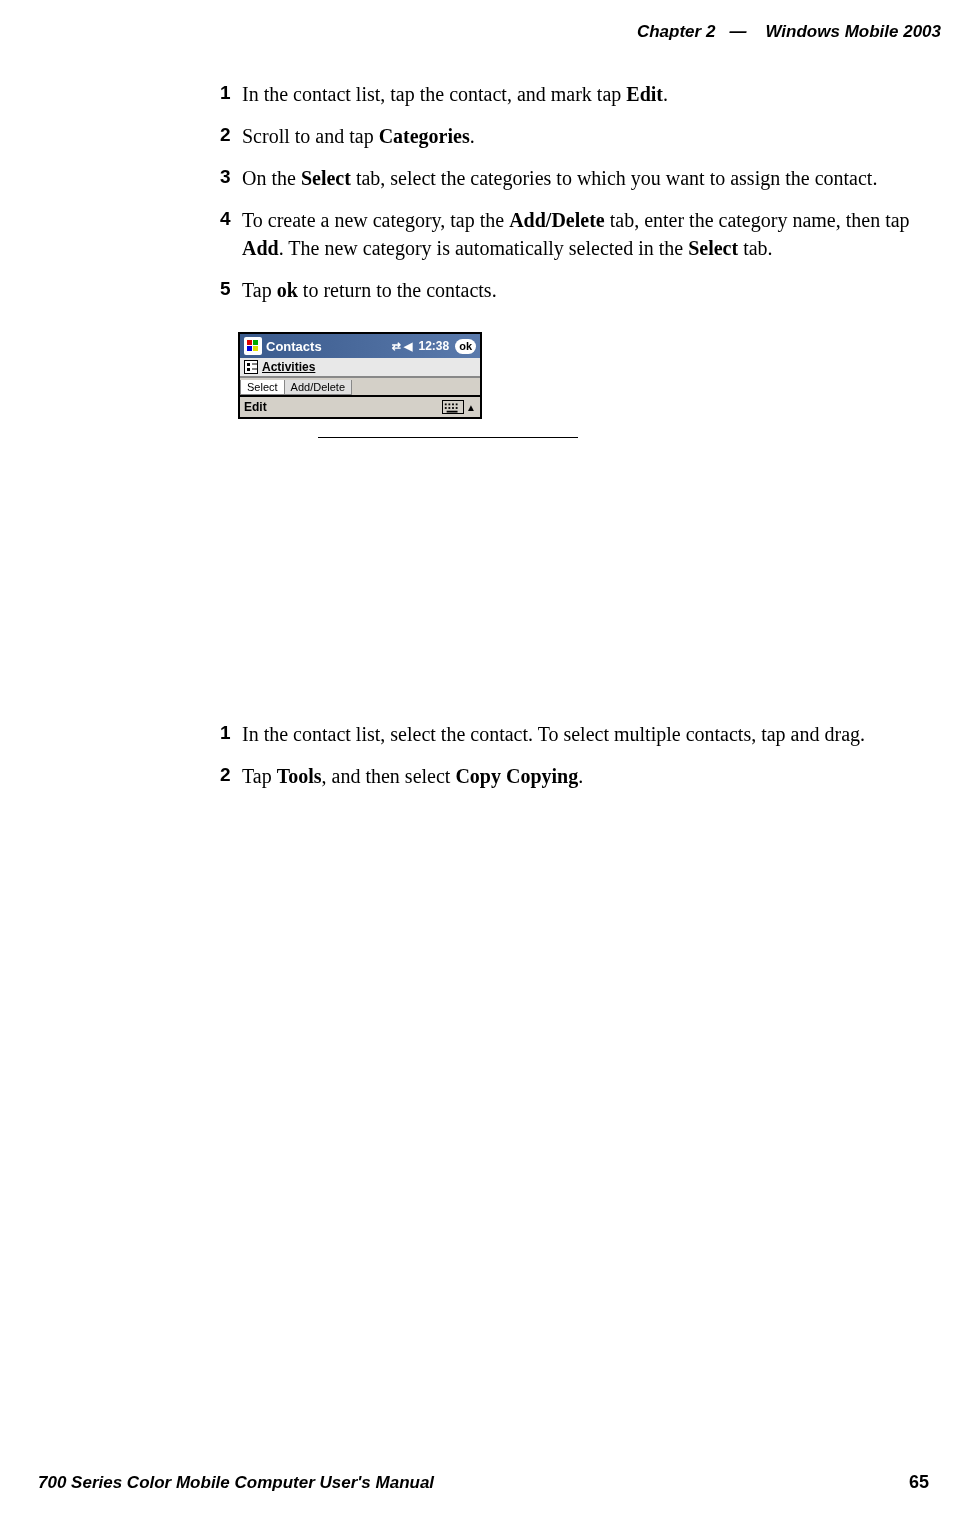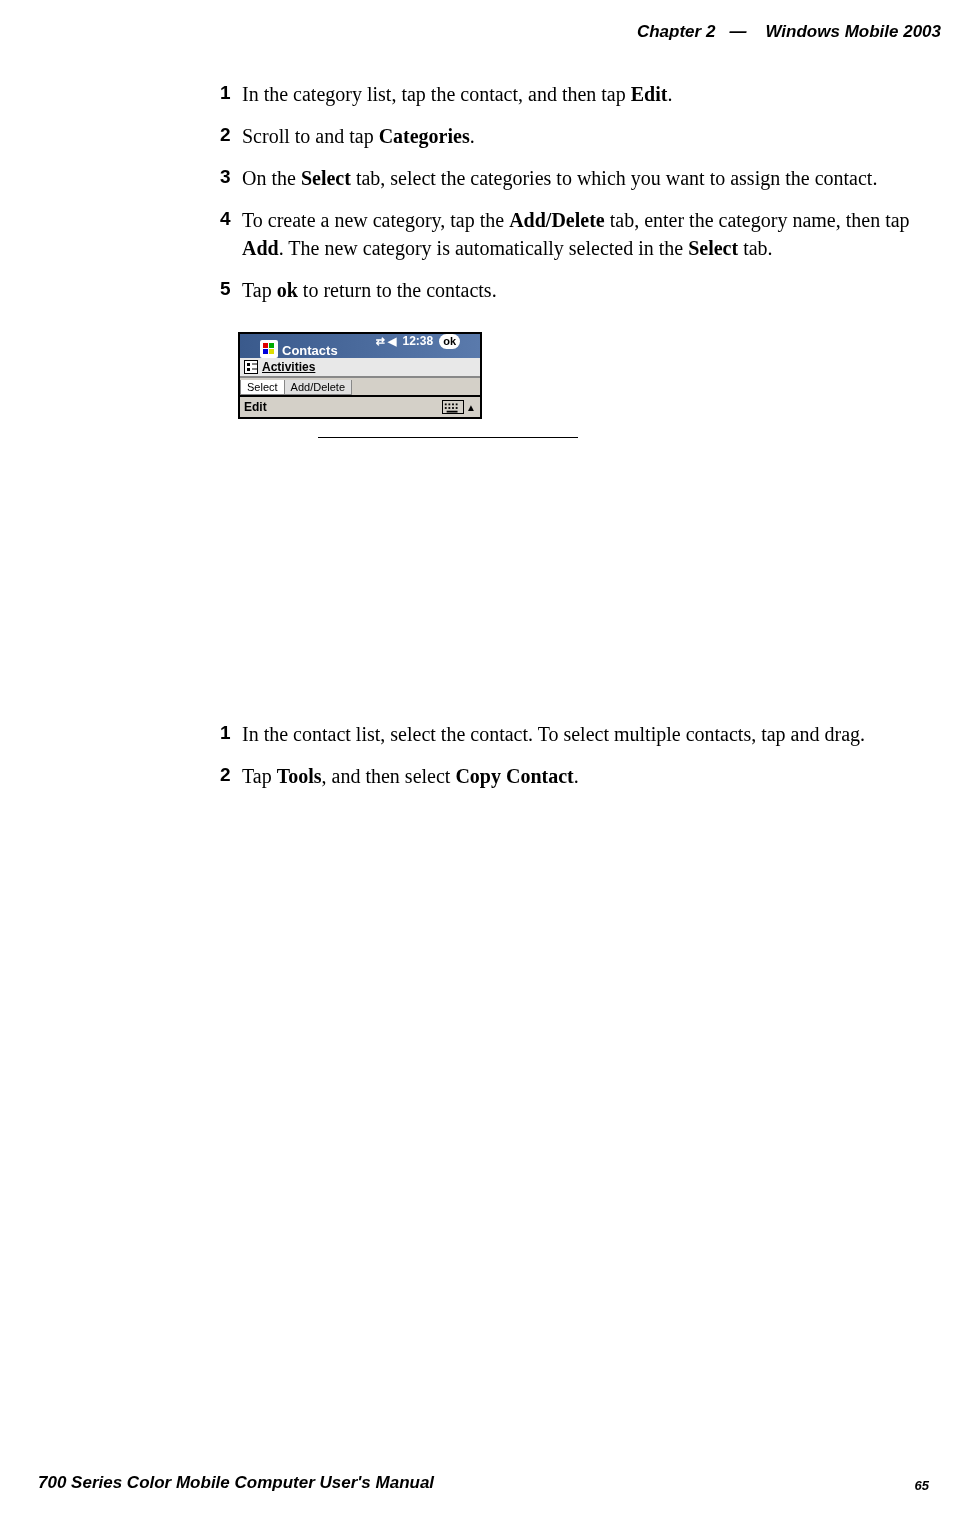--- a/index.html
+++ b/index.html
@@ -66,22 +66,22 @@
       background: #fff;
       font-family: Tahoma, Arial, sans-serif;
       font-size: 12px;
       position: relative;
     }
     .titlebar {
       background: linear-gradient(to right, #3a5a8c, #5a7aac);
       color: #fff;
       height: 24px;
       display: flex;
-      align-items: flex-end;
-      padding: 0 20px;
+      align-items: center;
+      padding: 0 4px;
       font-weight: bold;
     }
     .titlebar .winicon {
       width: 18px; height: 18px;
       background: #fff;
       margin-right: 4px;
       display: flex; align-items: center; justify-content: center;
       font-size: 11px; color: #000;
       border-radius: 2px;
     }
@@ -186,41 +186,40 @@
       font-family: 'Trebuchet MS', Arial, sans-serif;
       font-style: italic;
       font-weight: bold;
       font-size: 17px;
     }
     .footer-right {
       position: absolute;
       bottom: 26px;
       right: 38px;
       font-family: 'Trebuchet MS', Arial, sans-serif;
-      font-style: italic;
-      font-weight: bold;
-      font-size: 13px;
+      font-weight: bold;
+      font-size: 18px;
     }
   </style>
 </head>
 <body>
 
 <div class="header">
   <span>Chapter  2</span>
   &nbsp;&nbsp;<span>—</span>&nbsp;&nbsp;&nbsp;
   <span>Windows Mobile 2003</span>
 </div>
 
 <div class="content">
 
 
   <div class="step">
     <div class="num">1</div>
     <div class="text">
-      <span>In the category list, tap the contact, and then tap </span><b>Edit</b><span>.</span>
+      <span>In the contact list, tap the contact, and mark tap </span><b>Edit</b><span>.</span>
     </div>
   </div>
 
   <div class="step">
     <div class="num">2</div>
     <div class="text">
       <span>Scroll to and tap </span><b>Categories</b><span>.</span>
     </div>
   </div>
 
@@ -306,20 +305,20 @@
   <div class="step">
     <div class="num">1</div>
     <div class="text">
       <span>In the contact list, select the contact. To select multiple contacts, tap and drag.</span>
     </div>
   </div>
 
   <div class="step">
     <div class="num">2</div>
     <div class="text">
-      <span>Tap </span><b>Tools</b><span>, and then select </span><b>Copy Contact</b><span>.</span>
+      <span>Tap </span><b>Tools</b><span>, and then select </span><b>Copy Copying</b><span>.</span>
     </div>
   </div>
 
 </div>
 
 <div class="footer-left">700 Series Color Mobile Computer User's Manual</div>
 <div class="footer-right">65</div>
 
 </body></html>

